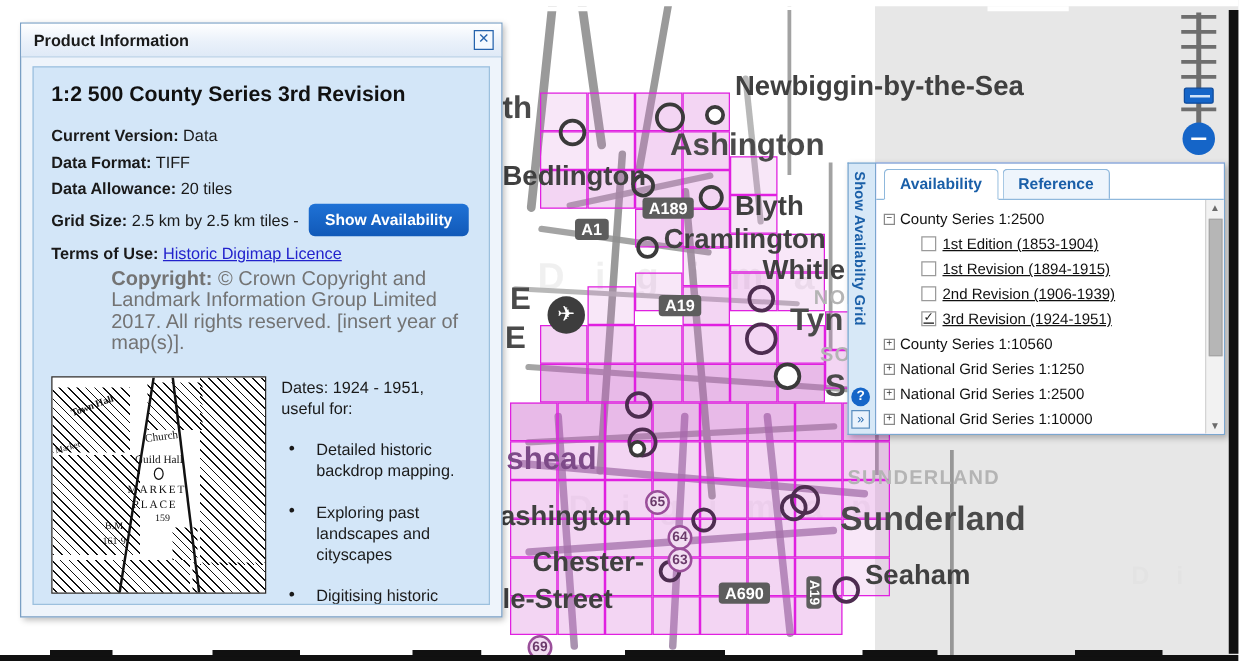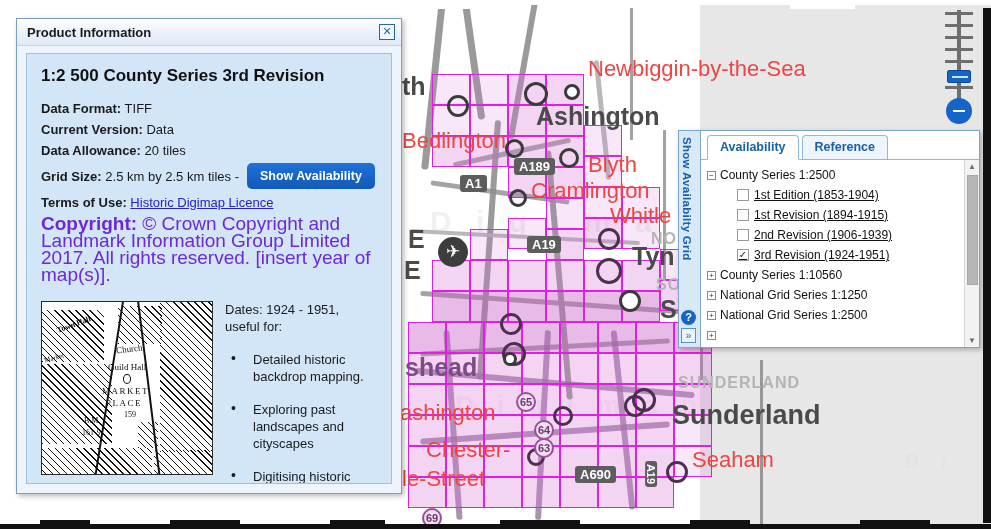--- a/index.html
+++ b/index.html
@@ -34,21 +34,21 @@
 
   
   .road { position: absolute; background: #9a9a9a; border-radius: 4px; opacity: .9; }
   .road.major { background: #8f8f8f; }
   .road.thin { background: #b0b0b0; }
   .road-purple { position: absolute; background:#8d6f96; opacity:.75; border-radius:4px;}
 
   
   .place { position: absolute; color: #555; font-family:"Liberation Sans", sans-serif; white-space: nowrap; }
   .place.big  { font-size: 25px; font-weight: 700; color:#4a4a4a;}
-  .place.med  { font-size: 22px; font-weight: 400; color:#ef4444;}
+  .place.med  { font-size: 22px; font-weight: 700; color:#404040;}
   .place.county { font-size: 16px; font-weight: 700; color: #b4b4b4; letter-spacing: 1px;}
 
   
   .town-dot {
     position: absolute; border: 3px solid #3a3a3a; border-radius: 50%;
     background: transparent;
   }
   .town-dot.filled { background: #ffffff; }
   .town-dot.purple { border-color:#4d2d50; }
 
@@ -105,21 +105,21 @@
   .pp-row { font-size: 13px; color: #1a1a1a; line-height: 19px; margin-bottom: 2px; }
   .pp-row b { font-weight: 700; }
   .pp-link { color: #2222cc; text-decoration: underline; cursor: pointer; }
   .pp-grid-row { display: flex; align-items: center; gap: 8px; margin: 3px 0 4px; }
   .btn-avail {
     background: linear-gradient(to bottom,#1f72d6,#1159b8);
     color: #fff; font-size: 12.5px; font-weight: 700;
     border: none; border-radius: 5px; padding: 6px 13px; cursor: pointer;
     white-space: nowrap;
   }
-  .pp-copy { font-size: 19px; line-height: 17px; color:#6d28d9; margin-top:3px;}
+  .pp-copy { font-size: 16px; line-height: 17px; color:#737373; margin-top:3px;margin-left:48px;}
   .pp-media { display: flex; gap: 12px; margin-top: 18px; }
   .thumb {
     width: 172px; height: 174px; border: 1px solid #2a2a2a; background: #ffffff;
     position: relative; overflow: hidden; flex: none;
   }
   .pp-uses { flex: 1; font-size: 13px; color:#1a1a1a; line-height: 17px;}
   .pp-uses .dates { margin-bottom: 16px; }
   .pp-uses ul { list-style: none; }
   .pp-uses li { position: relative; padding-left: 28px; margin-bottom: 16px; }
   .pp-uses li:before { content:"•"; position:absolute; left: 6px; top:-1px; font-size:14px;}
@@ -392,26 +392,26 @@
   <div class="product-panel">
     <div class="pp-titlebar">
       <div class="pp-title">Product Information</div>
       <div class="pp-close">✕</div>
     </div>
 
     <div class="pp-body">
       <div class="pp-h1">1:2 500 County Series 3rd Revision</div>
 
       <div class="pp-row">
+        <b>Current Version:</b>
+        <span>Data</span>
+      </div>
+      <div class="pp-row">
         <b>Data Format:</b>
         <span>TIFF</span>
-      </div>
-      <div class="pp-row">
-        <b>Current Version:</b>
-        <span>Data</span>
       </div>
       <div class="pp-row">
         <b>Data Allowance:</b>
         <span>20 tiles</span>
       </div>
 
       <div class="pp-grid-row">
         <div class="pp-row" style="margin:0;">
           <b>Grid Size:</b>
           <span>2.5 km by 2.5 km tiles -</span>
@@ -514,20 +514,21 @@
           <div class="tnode">
             <span class="toggle">+</span>
             <span>National Grid Series 1:1250</span>
           </div>
           <div class="tnode">
             <span class="toggle">+</span>
             <span>National Grid Series 1:2500</span>
           </div>
           <div class="tnode">
             <span class="toggle">+</span>
+            <span>National Grid Series 1:10000</span>
           </div>
 
         </div>
 
         <div class="scrollbar">
           <div class="sb-arrow">▲</div>
           <div class="sb-track">
             <div class="sb-thumb"></div>
           </div>
           <div class="sb-arrow">▼</div>

